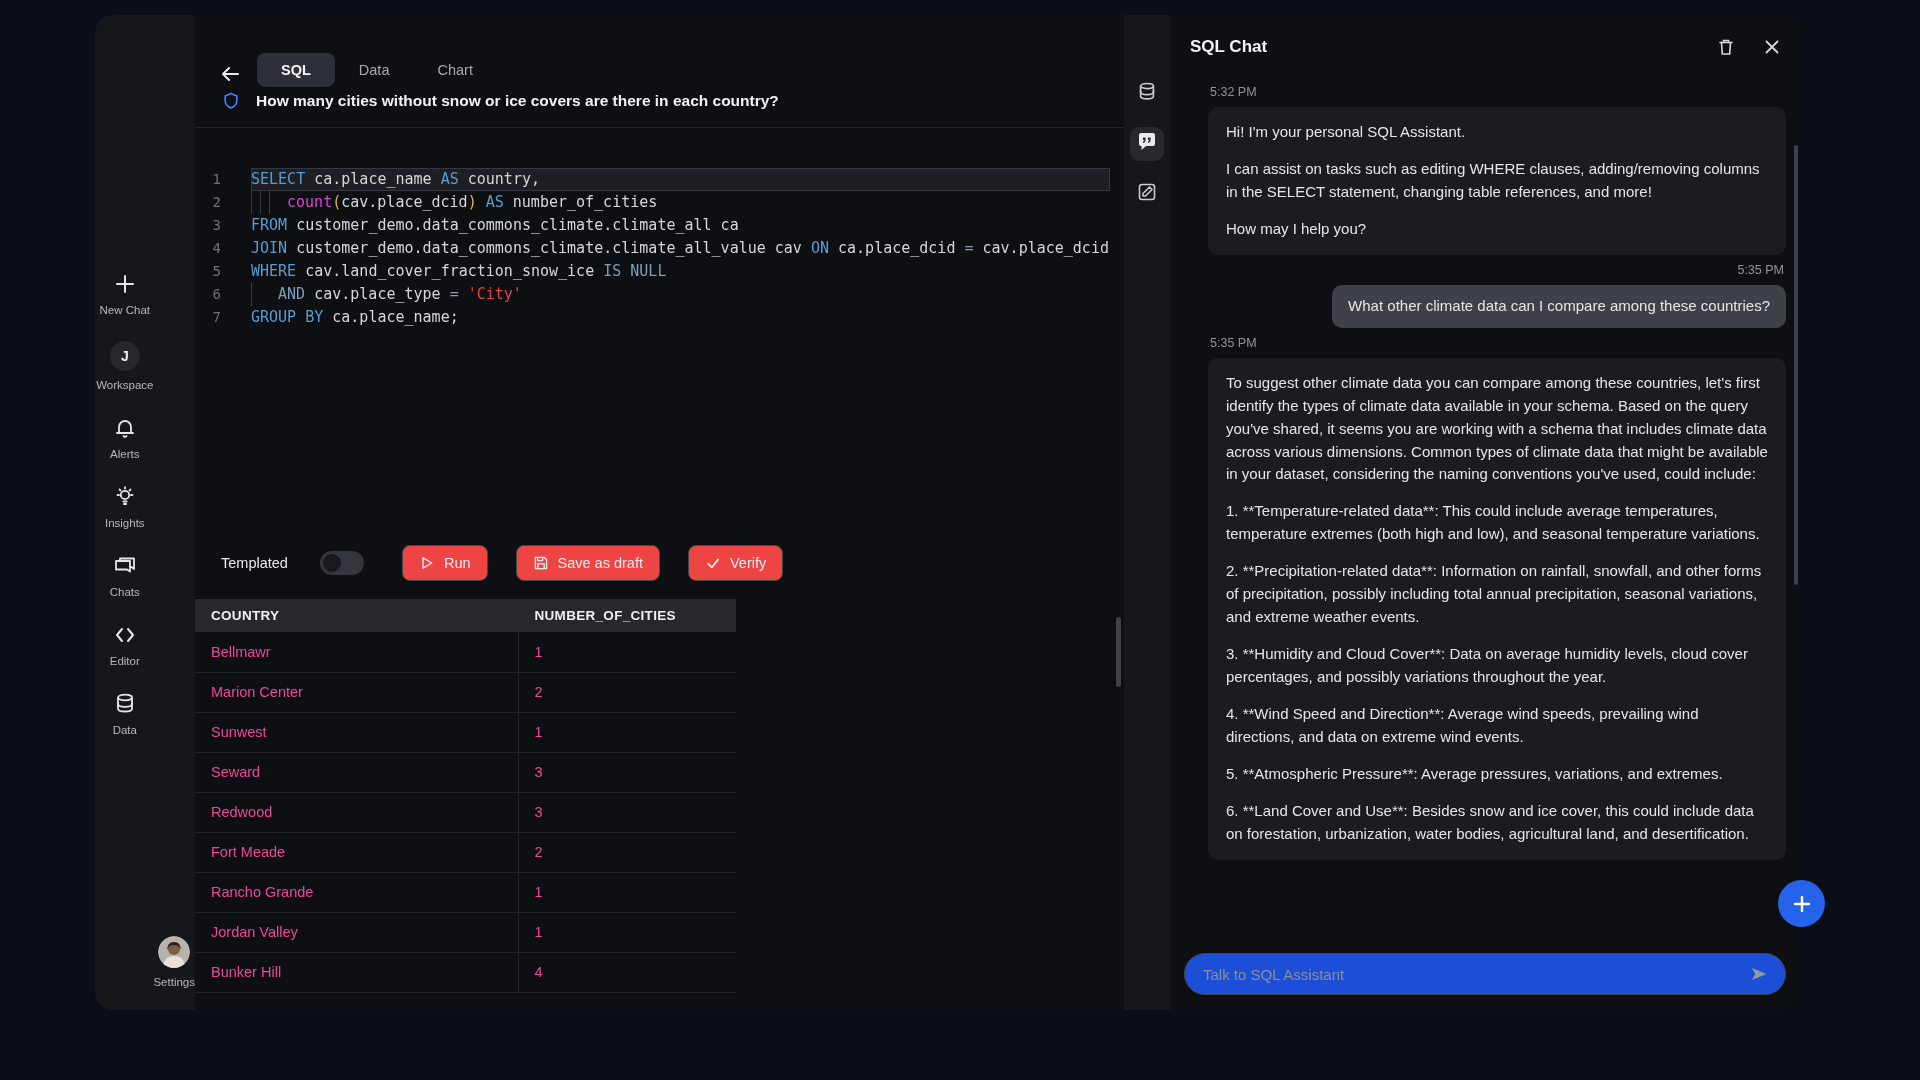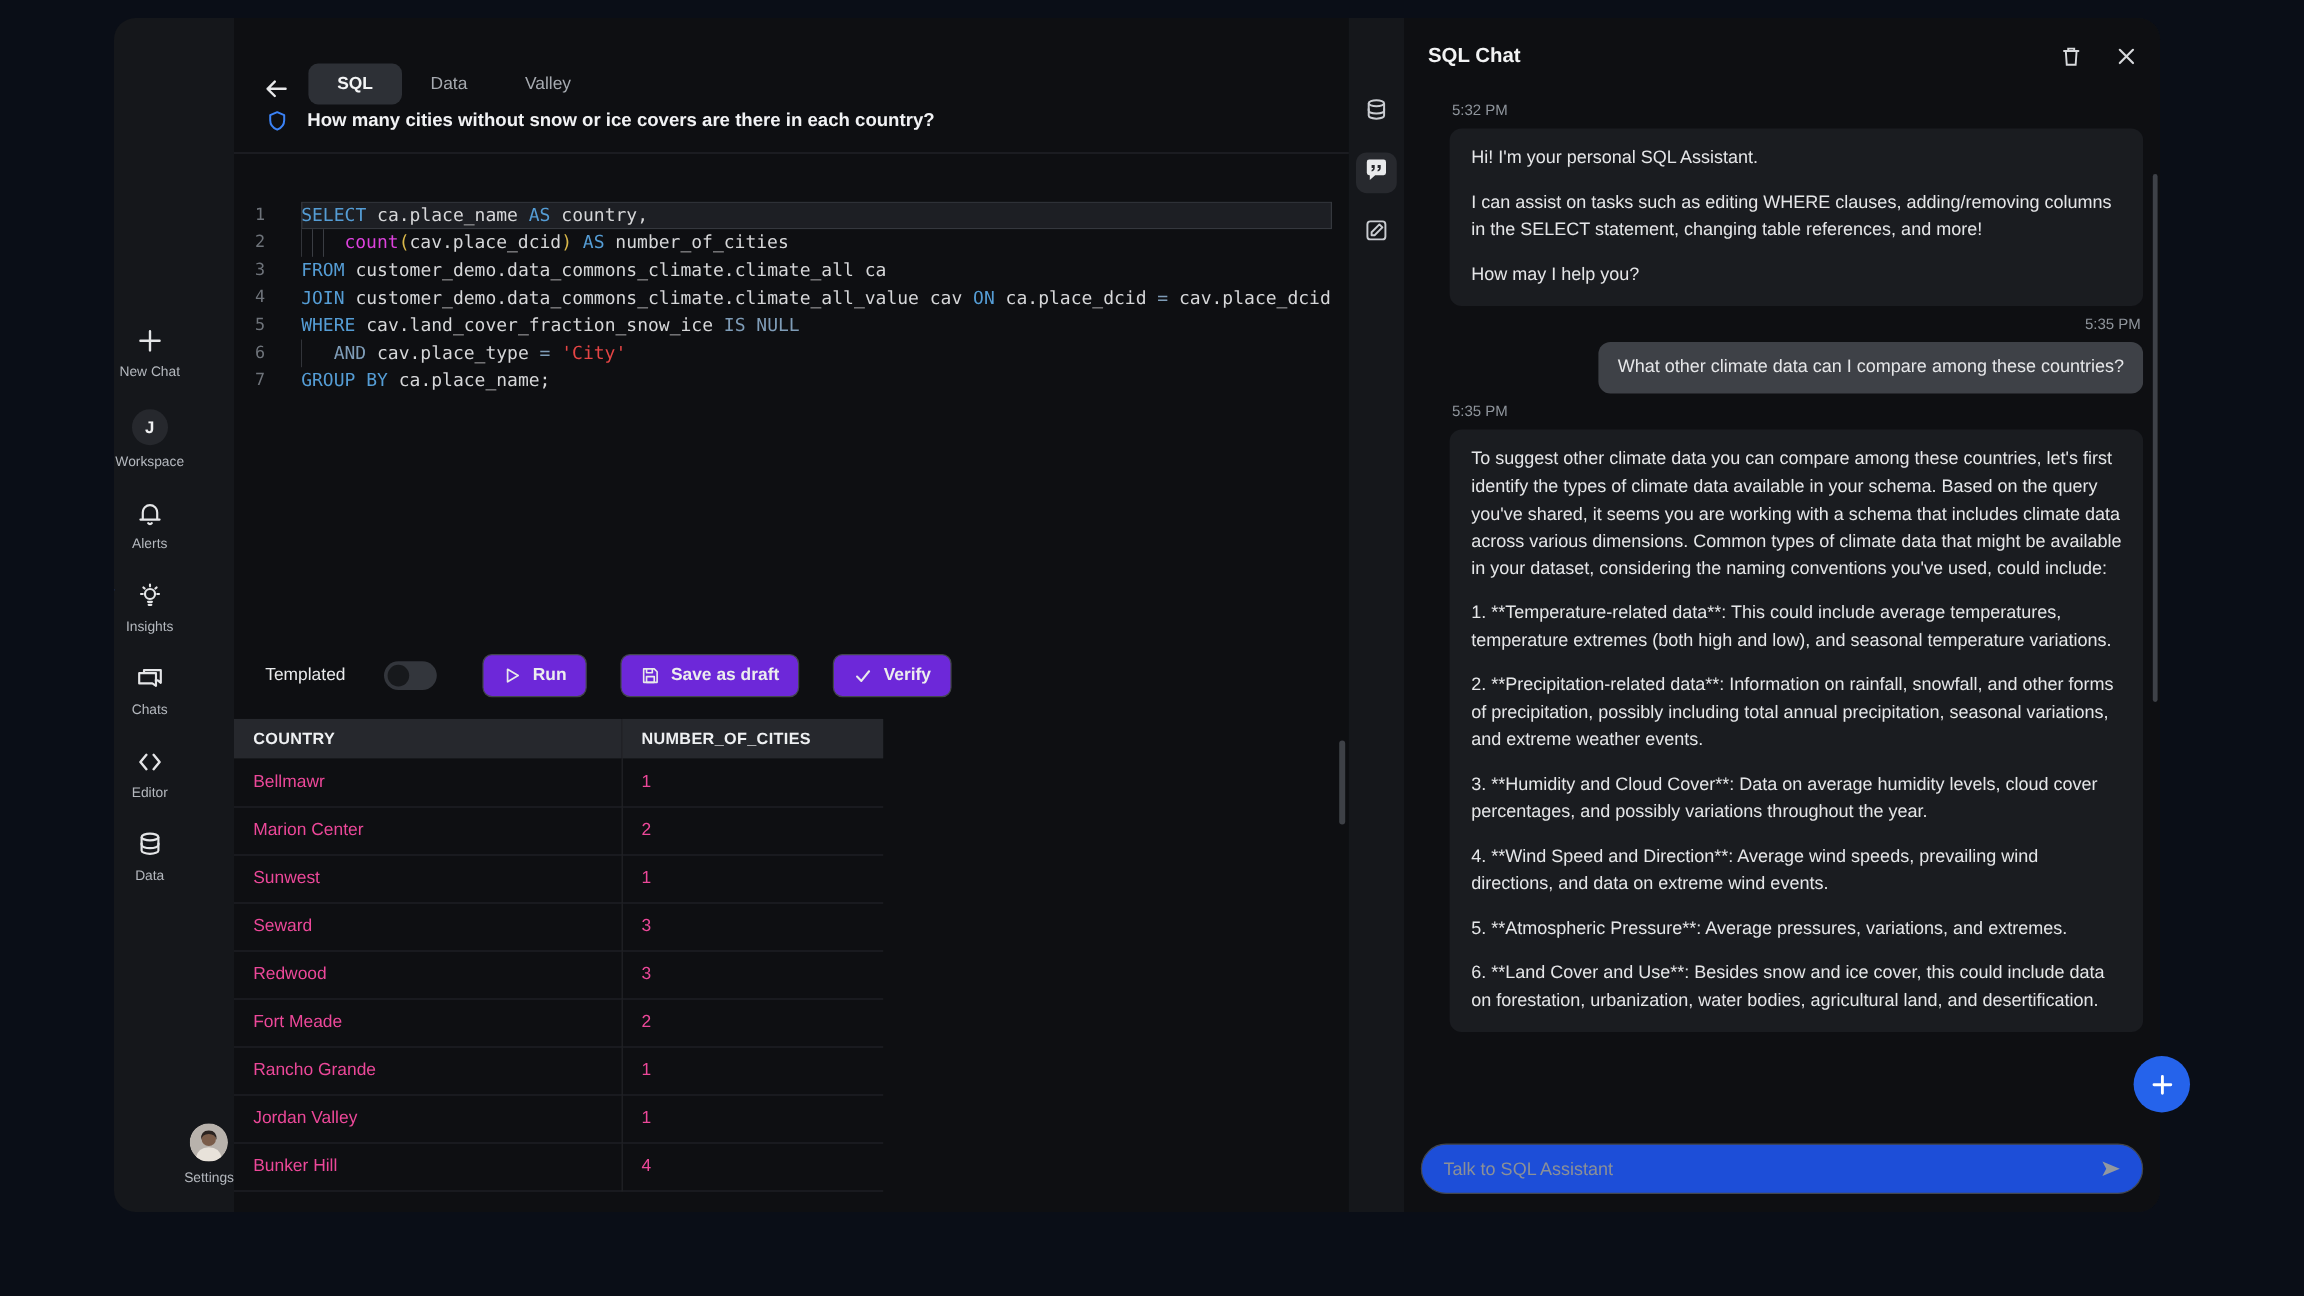--- a/index.html
+++ b/index.html
@@ -51,22 +51,22 @@
   .tok-fn  { color:#dd42dd; }
   .tok-par { color:#d9b84a; }
   .tok-str { color:#e54545; }
   .tok-pl  { color:#d6d7d9; }
 
   .toolbar-row { height:64px; display:flex; align-items:center; justify-content:flex-start;
                  gap:28px; padding:0 26px; }
   .templated-lbl { font-size:14.5px; color:#e9eaec; margin-right:4px; }
   .toggle { width:44px; height:24px; border-radius:12px; background:#33363c; position:relative; cursor:pointer; margin-right:10px; }
   .toggle .knob { position:absolute; left:3px; top:3px; width:18px; height:18px; border-radius:50%; background:#17191c; }
-  .tbtn { display:flex; align-items:center; gap:9px; padding:9px 16px; background:#6d28d9;
-          border:1px solid #43464c; border-radius:8px; color:#ecedee; font-size:14.5px; cursor:pointer;font-weight:bold; }
+  .tbtn { display:flex; align-items:center; gap:9px; padding:9px 16px; background:#ef4444;
+          border:1px solid #43464c; border-radius:8px; color:#ecedee; font-size:14.5px; cursor:pointer; }
   .tbtn .icon, .tbtn .icon svg { width:16px; height:16px; display:block; color:#e8e9ea; }
 
   .table-wrap { flex:1; overflow:hidden; margin-top:4px; }
   table.results { border-collapse:collapse; width:541px; table-layout:fixed; }
   table.results th { background:#26282d; text-align:left; padding:9px 16px; font-size:13.5px;
                      font-weight:bold; letter-spacing:.3px; color:#eef0f2; }
   table.results th:first-child, table.results td:first-child { width:323px; border-right:1px solid #242529; }
   table.results td { padding:11px 16px; font-size:14.5px; color:#ec4899; border-bottom:1px solid #222428;
                      height:40px; }
   .main-scrollbar { position:absolute; right:3px; top:602px; width:5px; height:70px;
@@ -197,21 +197,21 @@
   <div class="main">
     <div class="main-header">
       <span class="back-btn">
         <svg viewBox="0 0 22 22" fill="none" stroke="currentColor" stroke-width="2" stroke-linecap="round" stroke-linejoin="round">
             <path d="M19 11 H4 M10 5 L4 11 L10 17"></path>
           </svg>
       </span>
       <div class="tab-bar">
           <div class="tab active">SQL</div>
           <div class="tab">Data</div>
-          <div class="tab">Valley</div>
+          <div class="tab">Chart</div>
         </div>
     </div>
     <div class="question-row">
       <span class="shield">
         <svg viewBox="0 0 24 24" fill="none" stroke="currentColor" stroke-width="2" stroke-linejoin="round">
             <path d="M12 3 L19 6 V11 C19 15.5 16 18.8 12 20.5 C8 18.8 5 15.5 5 11 V6 Z"></path>
           </svg>
       </span>
       <span class="question">How many cities without snow or ice covers are there in each country?</span>
     </div>

